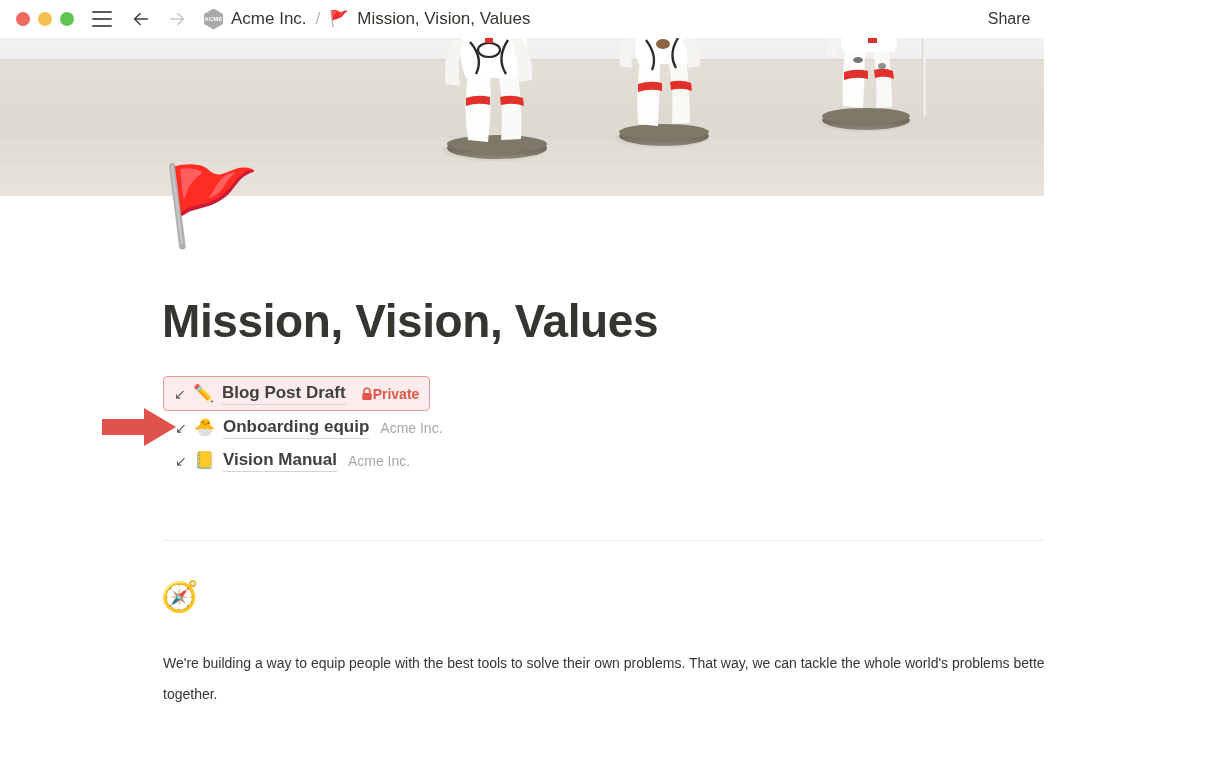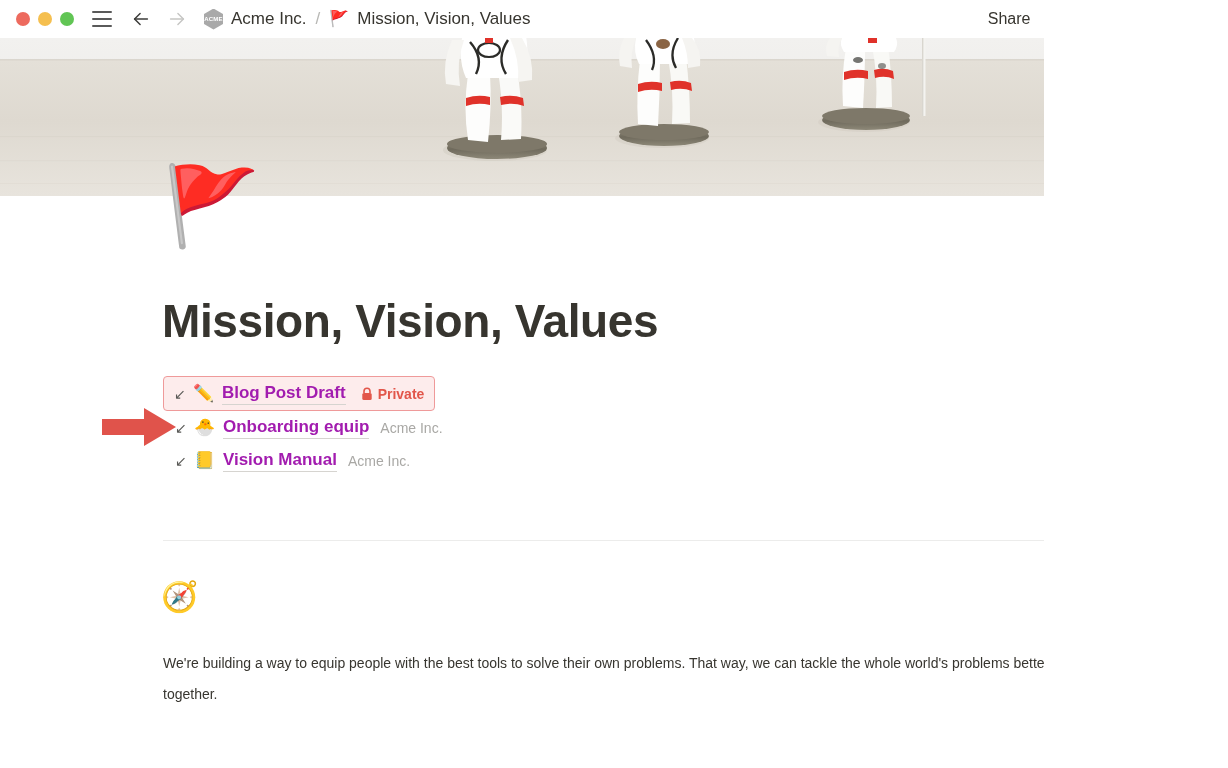--- a/index.html
+++ b/index.html
@@ -153,27 +153,27 @@
     background: #fdecec;
     border: 1.5px solid #ef9a9a;
     padding: 0 10px;
     height: 35px;
   }
   .bl-arrow { font-size: 14px; color: #5a5a57; line-height: 1; margin-right: 1px; }
   .bl-emoji { font-size: 17px; line-height: 1; }
   .bl-name {
     font-size: 17px;
     font-weight: bold;
-    color: #a21caf;
+    color: #404040;
     border-bottom: 1.2px solid #d6d4d0;
     padding-bottom: 1px;
   }
   .bl-meta { font-size: 14px; color: #a9a8a5; margin-left: 4px; }
   .bl-private {
-    display: flex; align-items: center; gap: 5px;
+    display: flex; align-items: center; 
     margin-left: 8px;
     font-size: 14px; font-weight: bold; color: #e2564a;
   }
   .lock-icon { display: block; }
 
   
   .annot-arrow {
     position: absolute;
     left: 100px; top: 405px;
     width: 80px; height: 44px;

